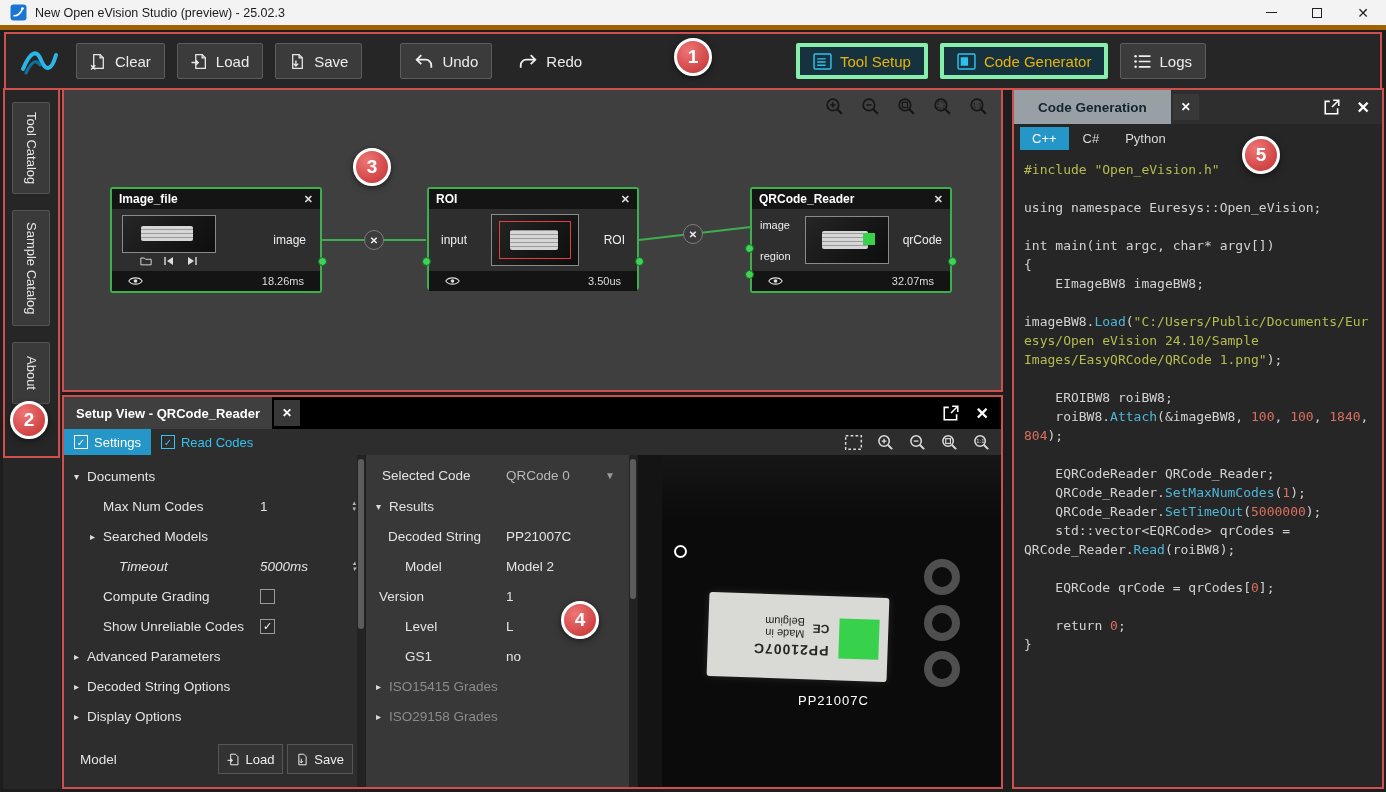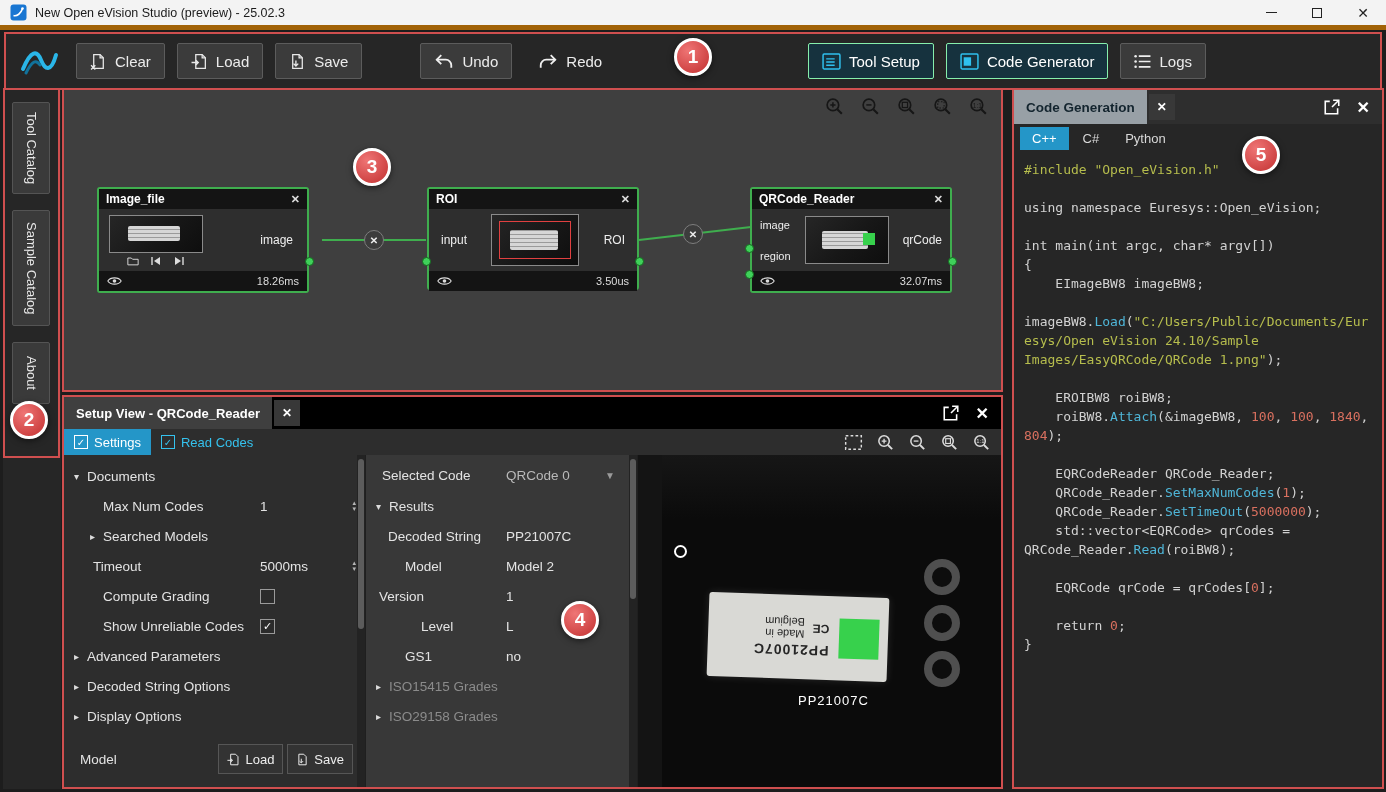--- a/index.html
+++ b/index.html
@@ -14,49 +14,49 @@
   .g-min{display:block;width:11px;border-top:1.4px solid #222}
   .g-max{display:block;width:10px;height:10px;border:1.2px solid #222}
   .g-close{font-size:14px;line-height:1}
 
   
   .toolbar{position:absolute;left:4px;top:32px;width:1378px;height:58px;background:#262626;border:2px solid #cf4f4f;display:flex;align-items:center;padding:0 12px;z-index:2}
   .brand-logo{width:42px;height:36px;margin-right:16px}
   .tb-btn{height:36px;display:flex;align-items:center;gap:8px;background:#3b3b3b;border:1px solid #5c5c5c;border-radius:2px;color:#ececec;font-size:15px;padding:0 13px;margin-right:12px;cursor:default;white-space:nowrap}
   .tb-btn svg{flex:0 0 auto}
   .tb-btn.flat{background:transparent;border-color:transparent}
-  .tb-btn.cyanbtn{background:#16323e;border:1px solid #86efac;color:#ffffff;font-size:15px}
-  .sp-undo{margin-left:46px}
+  .tb-btn.cyanbtn{background:#16323e;border:4px solid #86efac;color:#eab308;font-size:15px}
+  .sp-undo{margin-left:26px}
   .right-group{margin-left:auto;display:flex;align-items:center;margin-right:162px}
 
   
   .side-strip{position:absolute;left:3px;top:90px;width:58px;height:699px;background:#262626;z-index:1}
   .side-tab{writing-mode:vertical-rl;width:38px;margin-left:9px;background:#3a3a3a;border:1px solid #545454;border-radius:2px;color:#e8e8e8;font-size:13px;display:flex;align-items:center;justify-content:center;white-space:nowrap}
   .st-1{margin-top:12px;height:92px}
   .st-2{margin-top:16px;height:116px}
   .st-3{margin-top:16px;height:62px}
   .side-redbox{position:absolute;left:3px;top:88px;width:57px;height:370px;border:2px solid #cf4f4f;pointer-events:none;z-index:3}
 
   
   .canvas{position:absolute;left:62px;top:88px;width:941px;height:304px;background:#3f3f3f;border:2px solid #cf4f4f;z-index:2}
   .canvas-inner{position:relative;width:100%;height:100%}
   .zoombar{position:absolute;top:6px;right:12px;display:flex;gap:15px;color:#161616}
   .zoombar svg{width:21px;height:21px}
   .wires{position:absolute;left:0;top:0;width:100%;height:100%;pointer-events:none}
   .wire-x{position:absolute;width:20px;height:20px;border-radius:50%;background:#3c3c3c;border:1px solid #7d7d7d;color:#eee;display:flex;align-items:center;justify-content:center;font-size:10px;font-weight:bold}
   .x-icon::before{content:"✕"}
 
   .node{position:absolute;background:#2e2e2e;border:2px solid #3fae4e;border-radius:3px}
-  .node-if{left:33px;top:97px;width:212px;height:106px}
+  .node-if{left:46px;top:97px;width:212px;height:106px}
   .node-roi{left:363px;top:97px;width:212px;height:103px}
   .node-qr{left:686px;top:97px;width:202px;height:106px}
   .node-head{height:20px;background:#141414;display:flex;align-items:center;padding:0 7px;color:#fff;font-size:12px;font-weight:bold}
   .node-x{margin-left:auto;color:#ddd;font-size:11px;font-weight:bold;cursor:default}
   .node-body{position:relative;height:62px;display:flex;align-items:center}
-  .node-foot{height:20px;background:#141414;display:flex;align-items:center;justify-content:space-between;padding:0 8px;color:#ddd;font-size:11px}
+  .node-foot{height:20px;background:#141414;display:flex;align-items:center;justify-content:space-between;padding:0 16px;color:#ddd;font-size:11px}
   .port{position:absolute;width:9px;height:9px;background:#3fd15a;border:1px solid #15691f;border-radius:50%}
   .port-out{right:-7px;top:48px}
   .port-in{left:-7px;top:48px}
   .port-in1{left:-7px;top:35px}
   .port-in2{left:-7px;top:61px}
   .plabel-txt{color:#eee;font-size:12px}
   .thumb{background:linear-gradient(135deg,#262626 0%,#171717 55%,#0e0e0e 100%);border:1px solid #8a8a8a;position:relative;overflow:hidden}
   .thumb-label{position:absolute;left:20%;top:30%;width:56%;height:40%;background:#d6d6d6;border-radius:2px;background-image:repeating-linear-gradient(0deg,#d6d6d6 0 3px,#9a9a9a 3px 4px)}
   .roi-box{position:absolute;inset:12% 8%;border:1px solid #e04040}
   .qr-sq{position:absolute;right:16%;top:34%;width:12px;height:12px;background:#37d14c}
@@ -115,21 +115,21 @@
   .ptexts{display:flex;flex-direction:column;gap:2px}
   .ptexts .pcode{font-size:14px;font-weight:bold;letter-spacing:1px}
   .pce-row{display:flex;align-items:center;gap:8px}
   .pce{font-size:12px;font-weight:bold}
   .pmade{font-size:11px;line-height:12px;width:60px}
   .pdecoded{position:absolute;left:160px;top:238px;color:#fff;font-size:13px;letter-spacing:1px}
 
   
   .codegen{position:absolute;left:1012px;top:88px;width:372px;height:701px;background:#262626;border:2px solid #cf4f4f;display:flex;flex-direction:column;z-index:2}
   .cg-head{height:34px;background:#2e2e2e;display:flex;align-items:center;flex:0 0 auto}
-  .tab-light{height:34px;display:flex;align-items:center;background:#98a0a6;color:#13242e;font-weight:bold;font-size:13.5px;padding:0 12px}
+  .tab-light{height:34px;display:flex;align-items:center;background:#98a0a6;color:#13242e;font-weight:bold;font-size:13.5px;padding:0 24px}
   .lang-tabs{height:28px;display:flex;align-items:center;background:#262626;padding-left:6px;gap:2px;flex:0 0 auto}
   .ltab{font-size:13px;padding:4px 12px;color:#d8d8d8}
   .ltab.active{background:#2496c8;color:#fff}
   .code{flex:1;padding:8px 10px;font-family:"DejaVu Sans Mono",monospace;font-size:13px;line-height:19px;color:#d2d2d2;white-space:pre-wrap;overflow-wrap:break-word;overflow:hidden}
   .code-line{min-height:19px}
   .tok-str,.tok-pp{color:#b6bd4d}
   .tok-fn{color:#4fb6d8}
   .tok-num{color:#d9705f}
   .tok-txt{color:#d2d2d2}
 
@@ -442,21 +442,21 @@
             <span class="tvalue" style="left: 196px;">1</span>
             <span class="spin">
               <span>▴</span>
               <span>▾</span>
             </span>
           </div>
           <div class="trow" style="padding-left: 26px;">
             <span class="arrow">▸</span>
             <span class="tlabel">Searched Models</span>
           </div>
-          <div class="trow" style="padding-left: 16px;">
+          <div class="trow" style="padding-left: 42px; font-style: italic;">
             <span class="arrow"></span>
             <span class="tlabel">Timeout</span>
             <span class="tvalue" style="left: 196px;">5000ms</span>
             <span class="spin">
               <span>▴</span>
               <span>▾</span>
             </span>
           </div>
           <div class="trow" style="padding-left: 26px;">
             <span class="arrow"></span>
@@ -521,21 +521,21 @@
           <div class="trow" style="padding-left: 26px;">
             <span class="arrow"></span>
             <span class="tlabel">Model</span>
             <span class="tvalue" style="left: 140px;">Model 2</span>
           </div>
           <div class="trow" style="">
             <span class="arrow"></span>
             <span class="tlabel">Version</span>
             <span class="tvalue" style="left: 140px;">1</span>
           </div>
-          <div class="trow" style="padding-left: 42px;">
+          <div class="trow" style="padding-left: 26px;">
             <span class="arrow"></span>
             <span class="tlabel">Level</span>
             <span class="tvalue" style="left: 140px;">L</span>
           </div>
           <div class="trow" style="padding-left: 26px;">
             <span class="arrow"></span>
             <span class="tlabel">GS1</span>
             <span class="tvalue" style="left: 140px;">no</span>
           </div>
           <div class="trow disabled" style="padding-left: 10px;">

